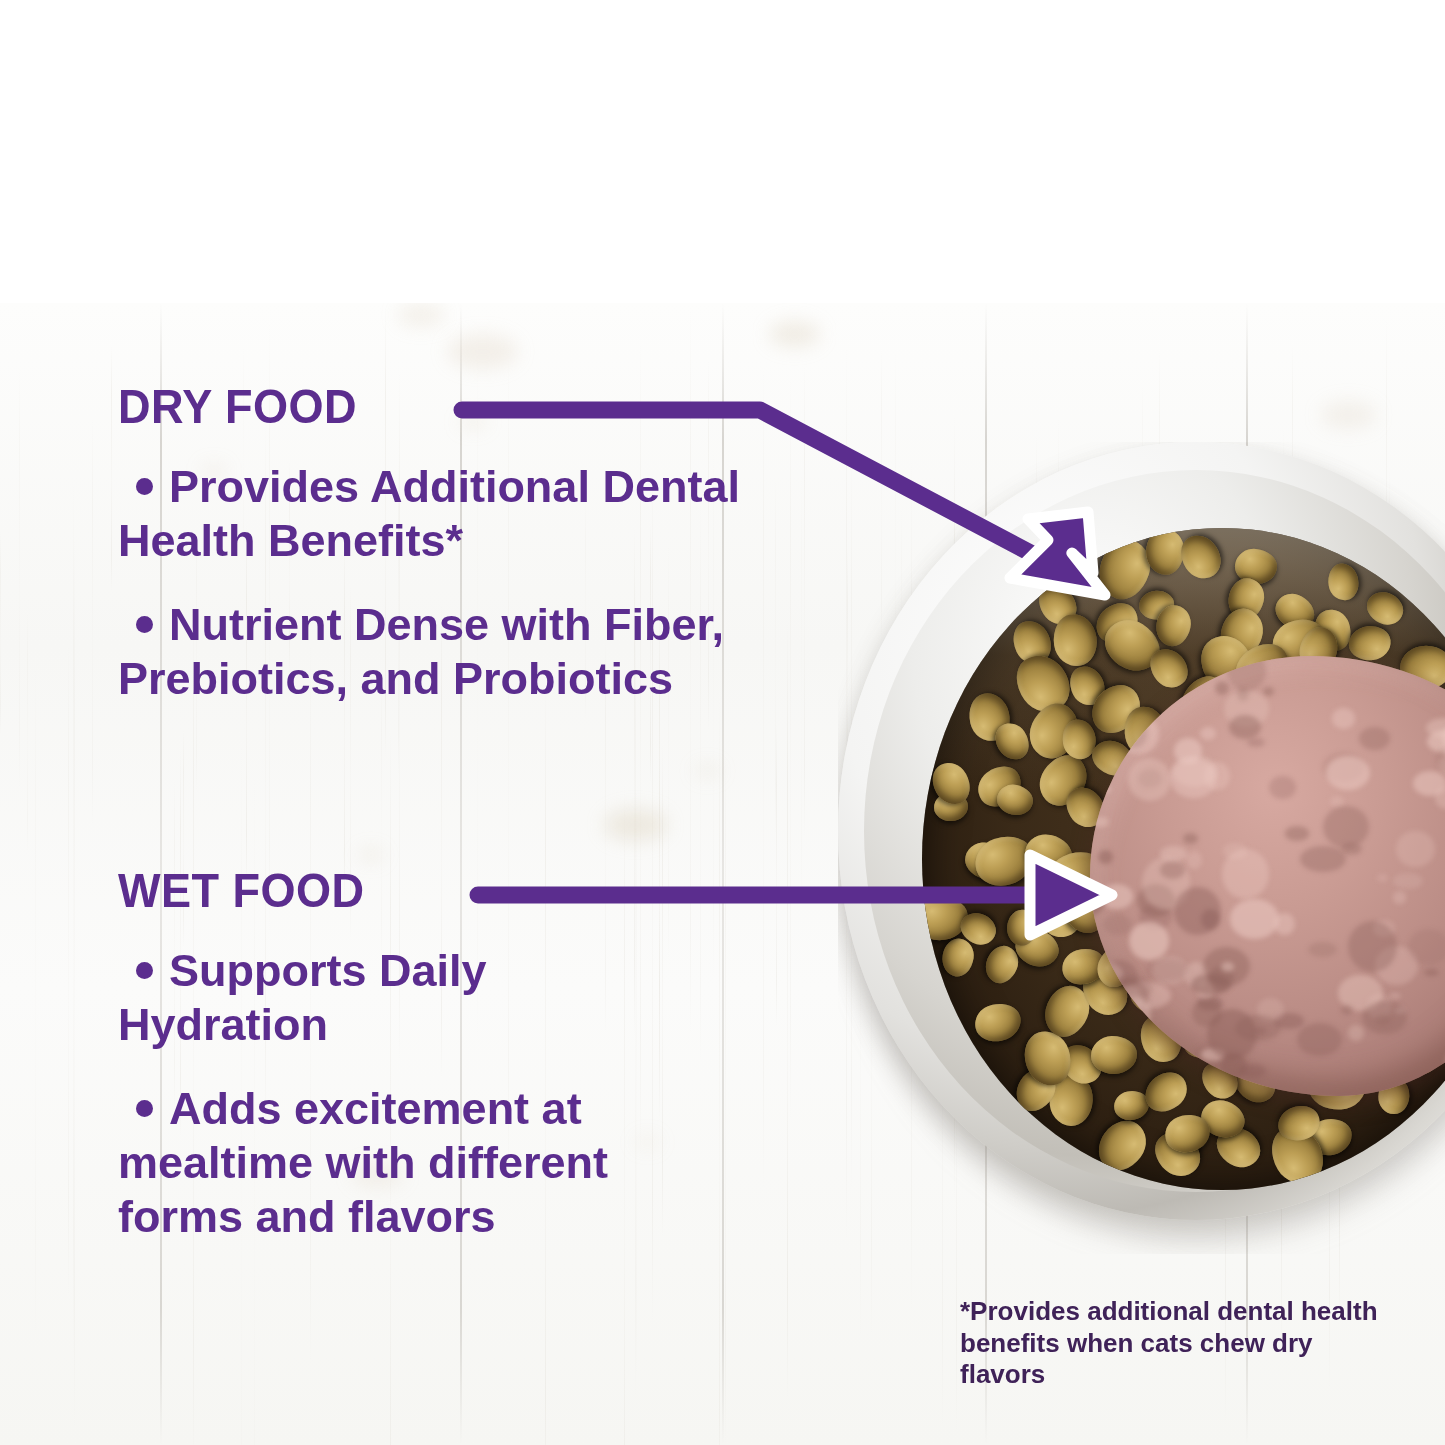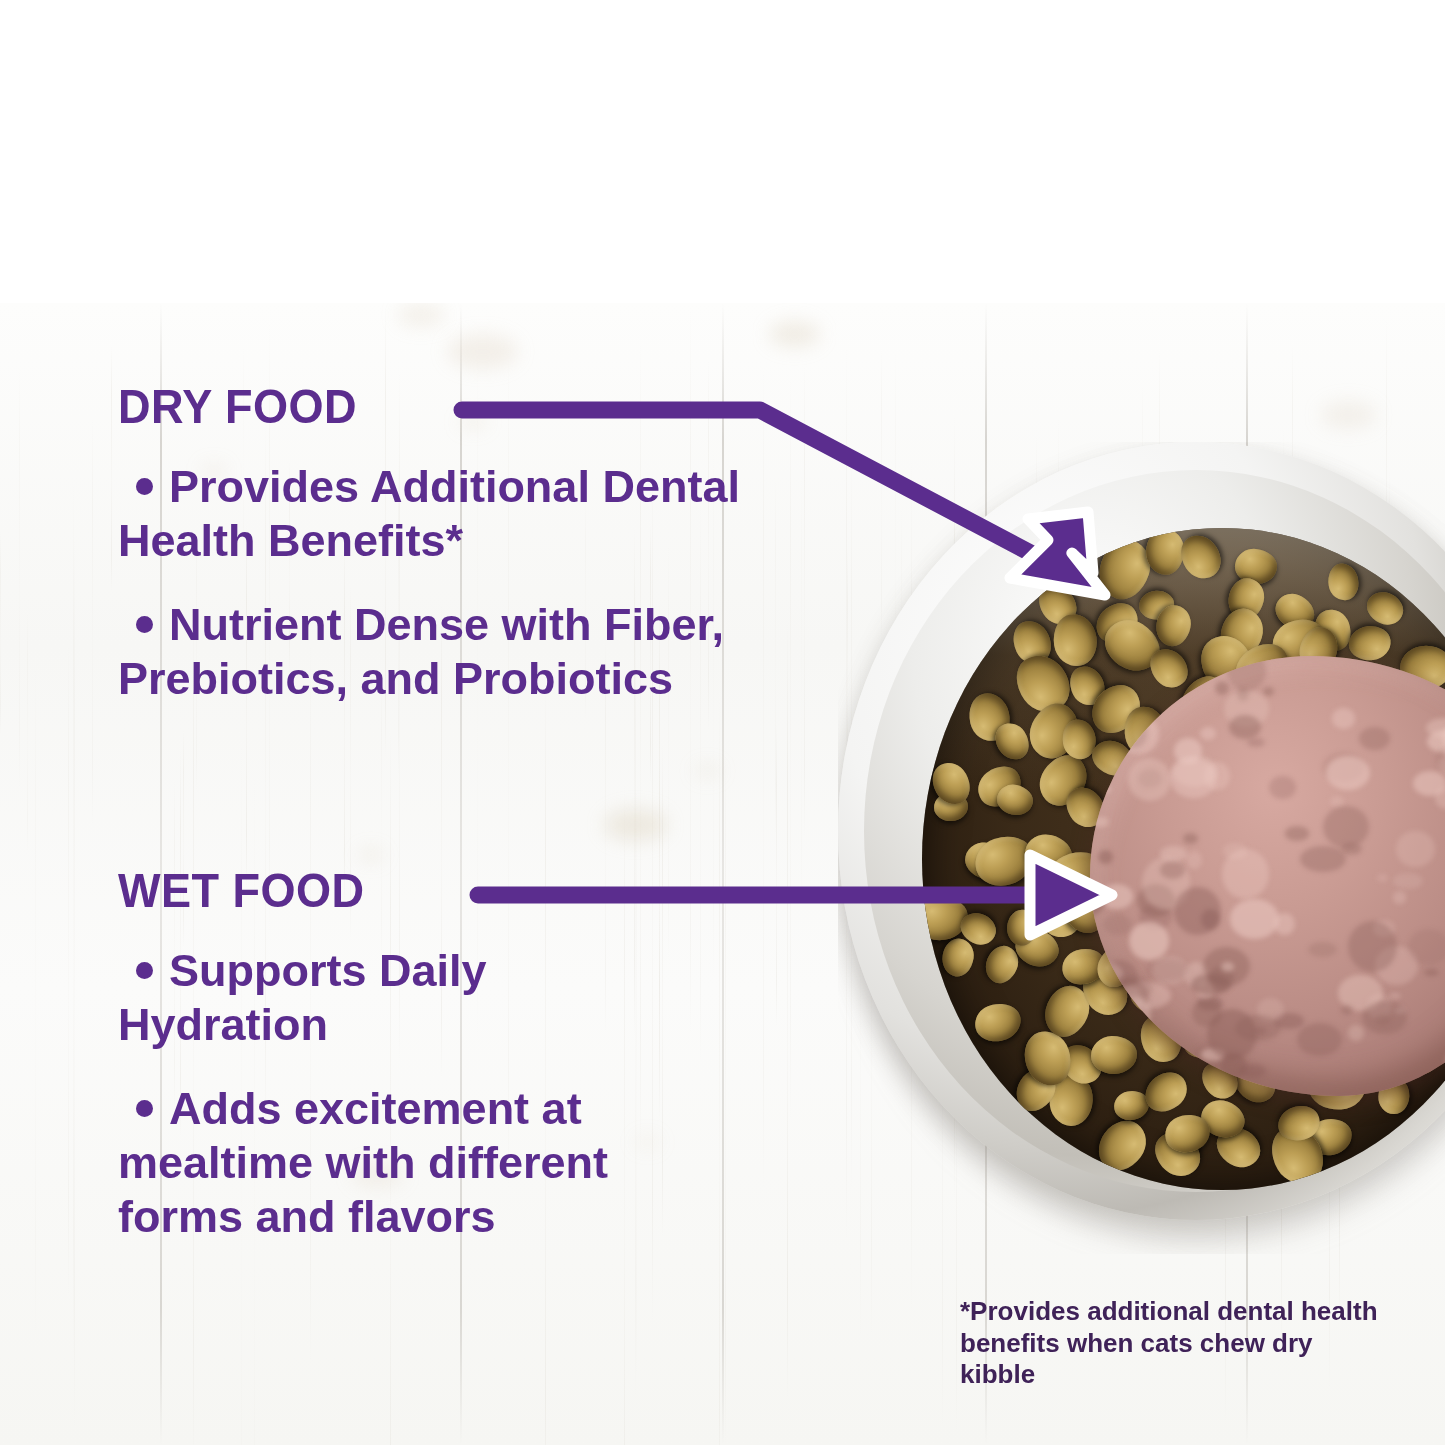--- a/index.html
+++ b/index.html
@@ -559,15 +559,15 @@
       <path d="M 462 410 L 760 410 L 1040 558" fill="none" stroke="#5B2D8E" stroke-width="17" stroke-linecap="round" stroke-linejoin="round"></path>
       <path d="M 1105 595 L 1010 578 L 1048 540 L 1028 519 L 1088 512 L 1093 573 L 1072 553 Z" fill="#5B2D8E" stroke="#FFFFFF" stroke-width="11" stroke-linejoin="round"></path>
     </g>
 
     <g>
       <path d="M 478 895 L 1035 895" fill="none" stroke="#5B2D8E" stroke-width="17" stroke-linecap="round"></path>
       <path d="M 1030 855 L 1030 935 L 1112 895 Z" fill="#5B2D8E" stroke="#FFFFFF" stroke-width="11" stroke-linejoin="round"></path>
     </g>
   </svg>
 
-  <div class="footnote">*Provides additional dental health benefits when cats chew dry kibble</div>
+  <div class="footnote">*Provides additional dental health benefits when cats chew dry flavors</div>
 
 </div>
 
 </body></html>

